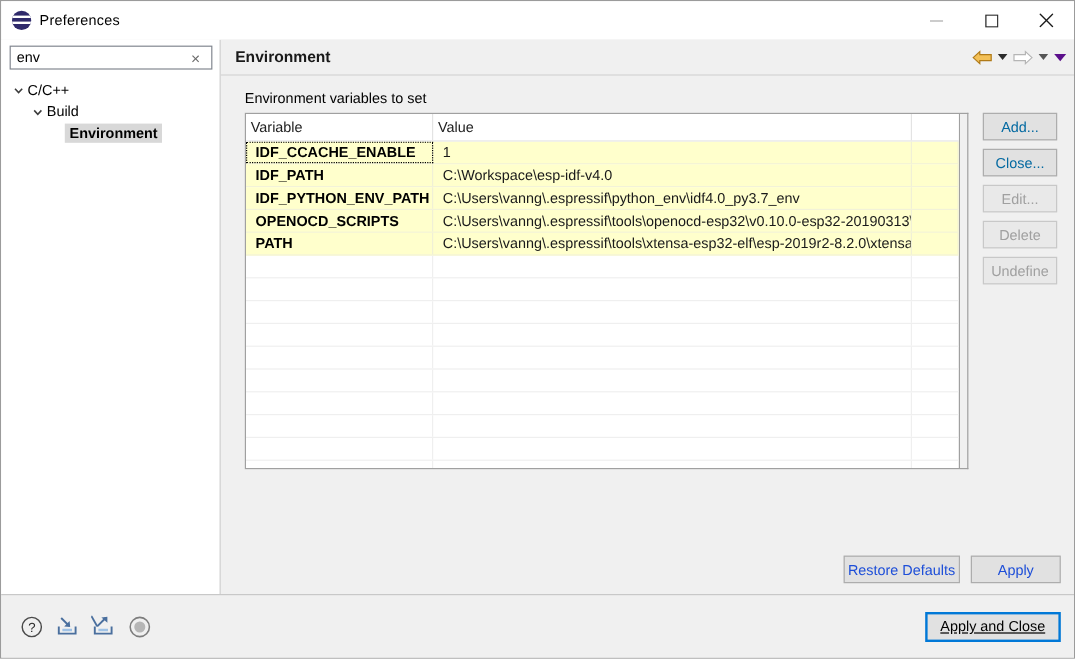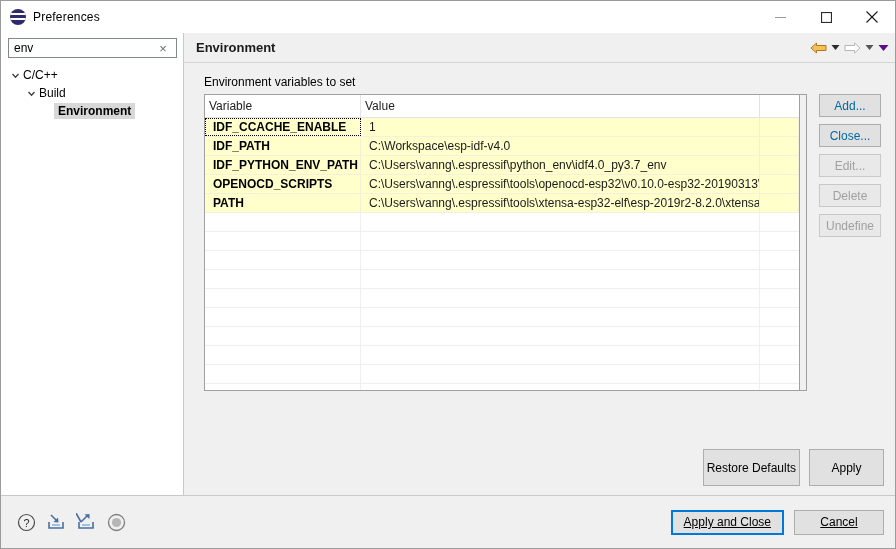--- a/index.html
+++ b/index.html
@@ -352,28 +352,28 @@
   .radio-label { font-size: 12px; }
 
   #page-footer {
     flex: none;
     display: flex;
     justify-content: flex-end;
     gap: 9px;
     padding: 0 11px 9px 0;
   }
   .fbtn {
-    height: 37px;
+    height: 23px;
     min-width: 75px;
     padding: 0 3px;
     font-family: "Liberation Sans", sans-serif;
     font-size: 12px;
     background: #e1e1e1;
     border: 1px solid #adadad;
-    color: #000000;
+    color: #1d4ed8;
     box-sizing: border-box;
     display: flex;
     align-items: center;
     justify-content: center;
   }
 
   
   #bottom-bar {
     height: 52px;
     flex: none;
@@ -650,17 +650,16 @@
       </div>
       <div class="bicon">
         <svg width="19" height="19" viewBox="0 0 19 19">
           <circle cx="9.5" cy="9.5" r="8" fill="none" stroke="#7d7d7d" stroke-width="1.3"></circle>
           <circle cx="9.5" cy="9.5" r="4.6" fill="#b6b6b6"></circle>
         </svg>
       </div>
     </div>
     <div id="bottom-buttons">
       <div class="bbtn default">Apply and Close</div>
-      <div class="bbtn">Cancel</div>
     </div>
   </div>
 
 </div>
 
 </body></html>

